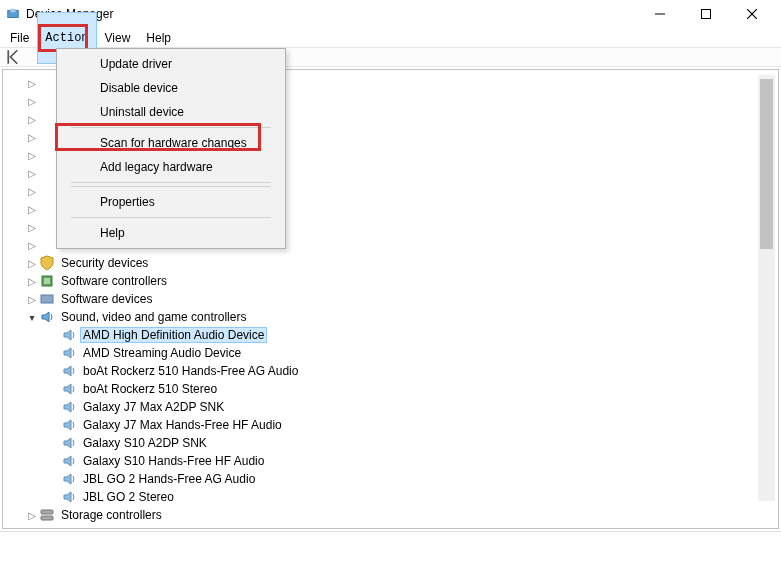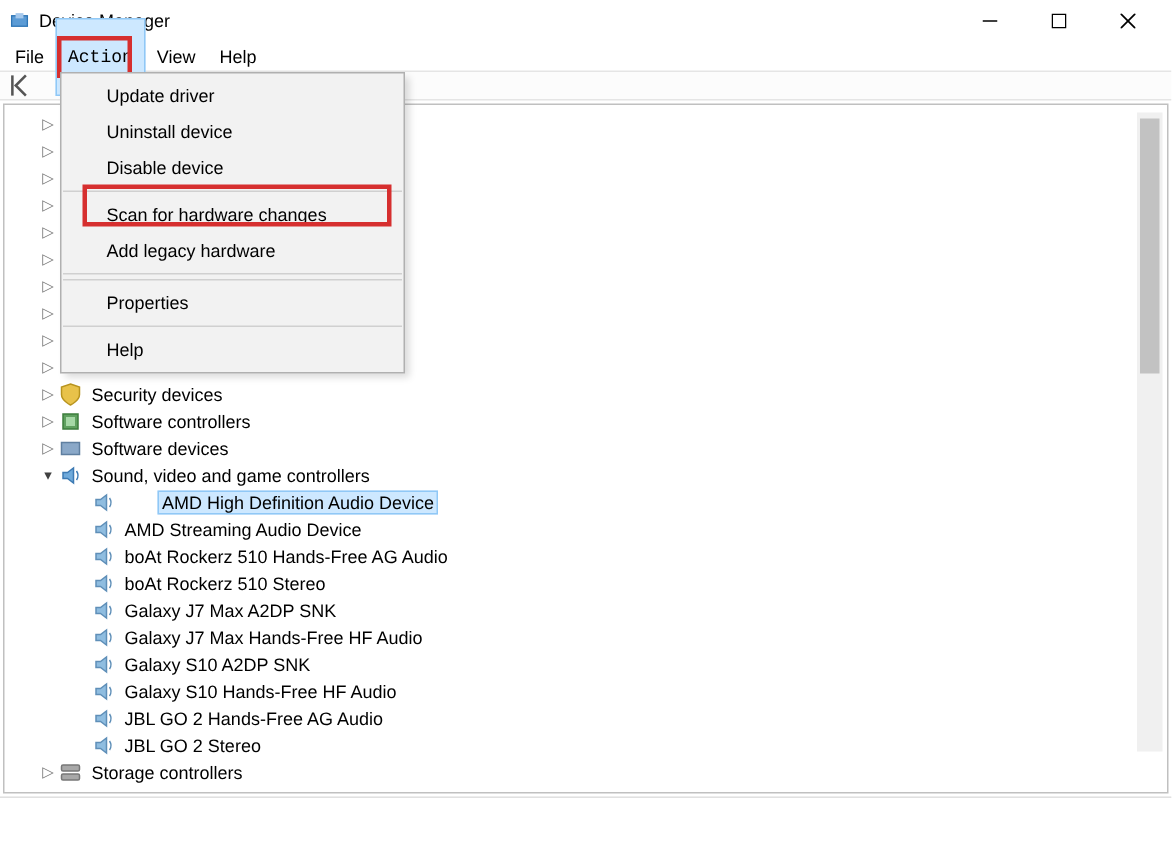--- a/index.html
+++ b/index.html
@@ -90,42 +90,42 @@
     padding-left:2px;
   }
   .expander {
     width:14px; height:14px; display:inline-flex; align-items:center; justify-content:center;
     color:#7a7a7a;
     font-size:10px;
   }
   .expander.open { color:#404040; }
   .tree-icon { width:16px; height:16px; display:inline-flex; align-items:center; justify-content:center; margin-right:3px;}
   .node-label { padding: 1px 3px; }
-  .node-label.selected { background:#cde8ff; border:1px solid #90c8f6; padding:0 2px;margin-left:25px; }
+  .node-label.selected { background:#cde8ff; border:1px solid #90c8f6; padding:0 2px; }
   .indent1 { padding-left: 22px; }
   .indent2 { padding-left: 44px; }
   .scrollbar-v {
     position:absolute;
     right:6px; top:8px; bottom:30px;
     width:17px;
     background:#f0f0f0;
   }
   .scroll-thumb {
     position:absolute; left:2px; width:13px; top:4px; height:170px; background:#c2c2c2;
   }
   .dropdown {
     position:absolute;
-    left:40px;
+    left:56px;
     top:48px;
     width:230px;
     background:#f2f2f2;
     border:1px solid #b0b0b0;
     box-shadow: 3px 3px 5px rgba(0,0,0,0.15);
     z-index:50;
-    padding:3px 0;
+    padding:3px 13px;
   }
   .dd-item {
     padding: 5px 14px 5px 30px;
     font-size:12px;
     color:#000;
   }
   .dd-sep { border-top:1px solid #d0d0d0; margin:3px 1px; }
   #scan-highlight {
     left:55px; top:123px; width:206px; height:28px;
     z-index:60;
@@ -428,22 +428,22 @@
     <div class="scrollbar-v">
       <div class="scroll-thumb"></div>
     </div>
   </div>
 
   <div class="statusbar"></div>
 </div>
 
 <div class="dropdown">
   <div class="dd-item">Update driver</div>
+  <div class="dd-item">Disable device</div>
   <div class="dd-item">Uninstall device</div>
-  <div class="dd-item">Disable device</div>
   <div class="dd-sep"></div>
   <div class="dd-item">Scan for hardware changes</div>
   <div class="dd-item">Add legacy hardware</div>
   <div class="dd-sep"></div>
   <div class="dd-sep"></div>
   <div class="dd-item">Properties</div>
   <div class="dd-sep"></div>
   <div class="dd-item">Help</div>
 </div>
 <div id="scan-highlight" class="menu-highlight-box"></div>

